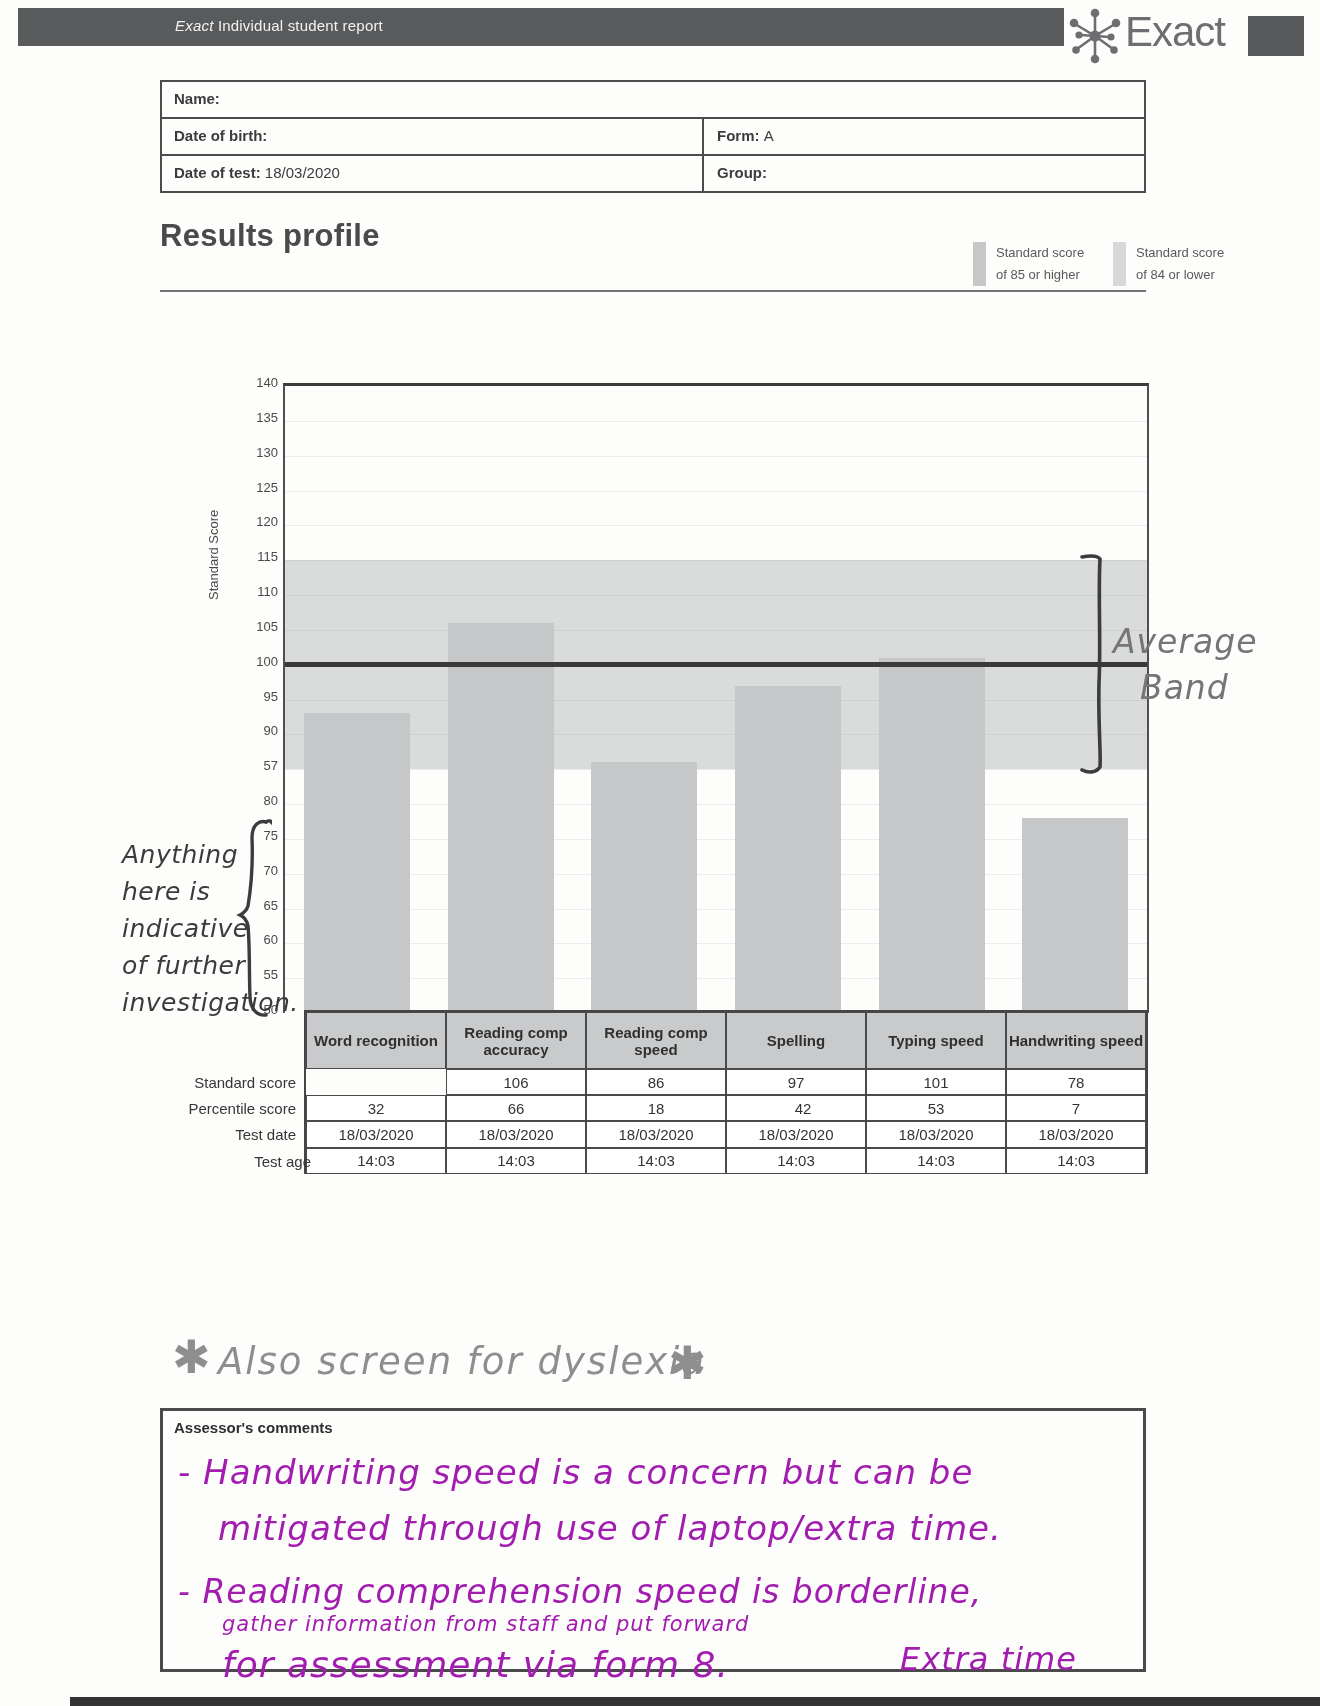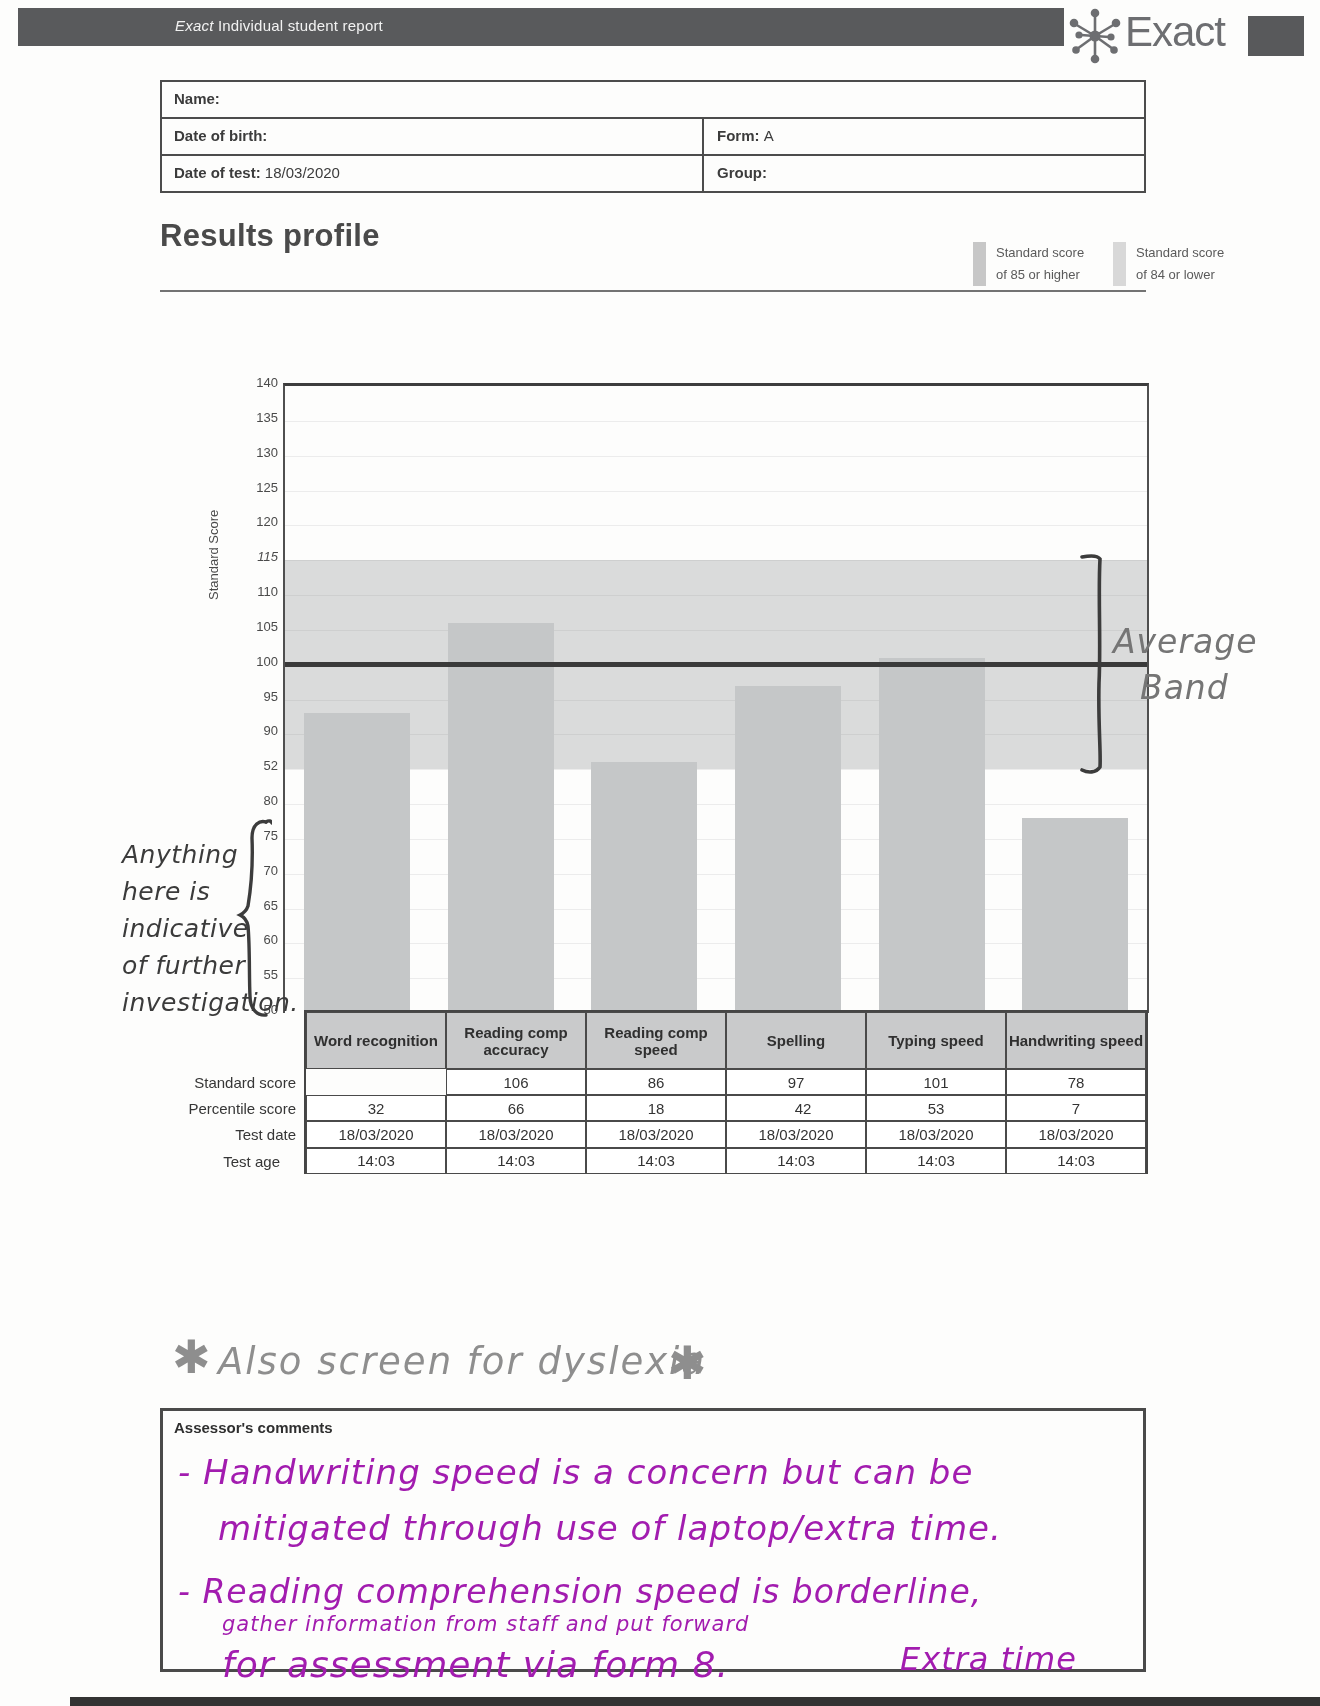--- a/index.html
+++ b/index.html
@@ -150,27 +150,27 @@
       <div class="bar" title="Typing speed: 101" style="left: 593.5px; width: 106px; top: 271.7px; height: 355.3px; background: rgb(197, 199, 200);"></div>
       <div class="bar" title="Handwriting speed: 78" style="left: 737.167px; width: 106px; top: 431.933px; height: 195.067px; background: rgb(197, 199, 200);"></div>
       <div id="meanline" style="top: 276.167px;"></div>
     </div>
   <div id="yticks">
       <div class="ytick abs" style="left: 238px; top: 375px;">140</div>
       <div class="ytick abs" style="left: 238px; top: 409.833px;">135</div>
       <div class="ytick abs" style="left: 238px; top: 444.667px;">130</div>
       <div class="ytick abs" style="left: 238px; top: 479.5px;">125</div>
       <div class="ytick abs" style="left: 238px; top: 514.333px;">120</div>
-      <div class="ytick abs" style="left: 238px; top: 549.167px; font-style: italic;">115</div>
+      <div class="ytick abs" style="left: 238px; top: 549.167px;">115</div>
       <div class="ytick abs" style="left: 238px; top: 584px;">110</div>
       <div class="ytick abs" style="left: 238px; top: 618.833px;">105</div>
       <div class="ytick abs" style="left: 238px; top: 653.667px;">100</div>
       <div class="ytick abs" style="left: 238px; top: 688.5px;">95</div>
       <div class="ytick abs" style="left: 238px; top: 723.333px;">90</div>
-      <div class="ytick abs" style="left: 238px; top: 758.167px;">52</div>
+      <div class="ytick abs" style="left: 238px; top: 758.167px;">57</div>
       <div class="ytick abs" style="left: 238px; top: 793px;">80</div>
       <div class="ytick abs" style="left: 238px; top: 827.833px;">75</div>
       <div class="ytick abs" style="left: 238px; top: 862.667px; text-align: right;">70</div>
       <div class="ytick abs" style="left: 238px; top: 897.5px;">65</div>
       <div class="ytick abs" style="left: 238px; top: 932.333px;">60</div>
       <div class="ytick abs" style="left: 238px; top: 967.167px;">55</div>
       <div class="ytick abs" style="left: 238px; top: 1002px;">50</div>
     </div>
 
   <div class="abs" style="left:236px;top:818px;width:36px;height:200px;">
@@ -225,21 +225,21 @@
       <div class="sc-cell abs" style="left: 446px; top: 1147.6px; width: 140px; height: 26.2px;">14:03</div>
       <div class="sc-cell abs" style="left: 586px; top: 1147.6px; width: 140px; height: 26.2px;">14:03</div>
       <div class="sc-cell abs" style="left: 726px; top: 1147.6px; width: 140px; height: 26.2px;">14:03</div>
       <div class="sc-cell abs" style="left: 866px; top: 1147.6px; width: 140px; height: 26.2px;">14:03</div>
       <div class="sc-cell abs" style="left: 1006px; top: 1147.6px; width: 140px; height: 26.2px;">14:03</div>
     </div>
   <div id="score-rowlabels">
       <div class="rowlab" style="left: 136px; top: 1074px;">Standard score</div>
       <div class="rowlab" style="left: 136px; top: 1100.2px;">Percentile score</div>
       <div class="rowlab" style="left: 136px; top: 1126.4px;">Test date</div>
-      <div class="rowlab" style="left: 120px; top: 1152.6px;">Test age</div>
+      <div class="rowlab" style="left: 151px; top: 1152.6px;">Test age</div>
     </div>
 
   <div class="abs hand-ast hand" style="left:172px;top:1330px;">✱</div>
   <div class="abs hand" id="dyslexia-note">Also screen for dyslexia</div>
   <div class="abs hand-ast hand" style="left:668px;top:1336px;">✱</div>
 
   <div class="abs" id="comments-box"></div>
   <div class="abs" id="comments-title">Assessor's comments</div>
   <div id="comment-lines">
       <div class="comment-line hand" style="left: 178px; top: 1452px; font-size: 34px;">- Handwriting speed is a concern but can be</div>

